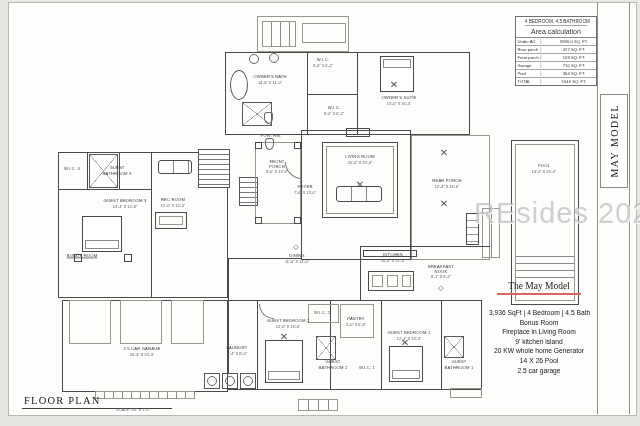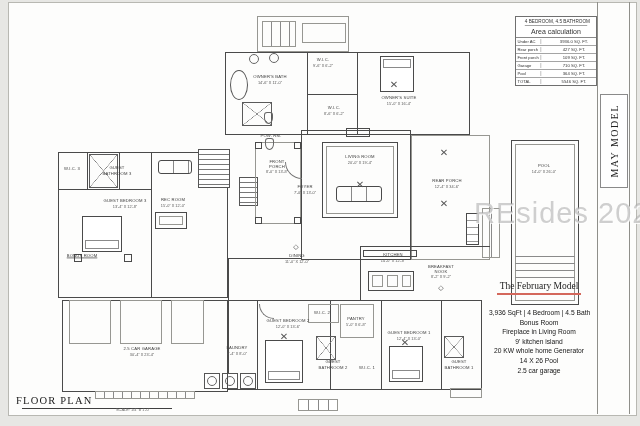--- a/index.html
+++ b/index.html
@@ -50,21 +50,21 @@
   .avalue{flex:1;text-align:center;height:7px;line-height:7px;font-size:6px;
           transform:scale(.7);transform-origin:center;white-space:nowrap}
   #may-box{position:absolute;left:600px;top:94px;width:26px;height:92px;border:1px solid #8a8a8a;
            display:flex;align-items:center;justify-content:center;background:#fff;z-index:8}
   #may-box span{writing-mode:vertical-rl;transform:rotate(180deg);
      font-family:"Liberation Serif",serif;font-size:10px;letter-spacing:1.5px;color:#222}
   #summary{position:absolute;left:489px;top:281px;width:100px;text-align:center;z-index:8}
   #s-title{font-family:"Liberation Serif",serif;font-size:9.5px;color:#222;white-space:nowrap}
   #s-underline{width:84px;height:2px;margin:2px auto 13px auto}
   .sline{font-size:6.7px;line-height:9.6px;color:#151515;white-space:nowrap}
-  #fp-title{position:absolute;left:16px;top:395px;font-family:"Liberation Serif",serif;
+  #fp-title{position:absolute;left:24px;top:395px;font-family:"Liberation Serif",serif;
             font-size:10.5px;letter-spacing:1.2px;color:#1a1a1a;z-index:8}
   #fp-underline{position:absolute;left:22px;top:408px;width:150px;height:1px;background:#3f3f3f;z-index:8}
   #fp-scale{position:absolute;left:116px;top:408px;font-size:6px;transform:scale(.65);
             transform-origin:left top;color:#666;white-space:nowrap;z-index:8}
   #watermark{position:absolute;left:474px;top:197px;font-size:29px;letter-spacing:1px;
              color:rgba(168,168,168,.55);text-shadow:1px 1px 0 rgba(255,255,255,.85);
              z-index:40;white-space:nowrap;pointer-events:none}
 </style>
 </head>
 <body>
@@ -309,21 +309,21 @@
           <div class="avalue">5546 SQ. FT.</div>
         </div>
       </div>
   </div>
 
   <div id="may-box">
     <span>MAY MODEL</span>
   </div>
 
   <div id="summary">
-    <div id="s-title">The February Model</div>
+    <div id="s-title">The May Model</div>
     <div id="s-underline" style="background: rgb(212, 104, 92);"></div>
     <div id="s-lines">
         <div class="sline">3,936 SqFt | 4 Bedroom | 4.5 Bath</div>
         <div class="sline">Bonus Room</div>
         <div class="sline">Fireplace in Living Room</div>
         <div class="sline">9' kitchen island</div>
         <div class="sline">20 KW whole home Generator</div>
         <div class="sline">14 X 26 Pool</div>
         <div class="sline">2.5 car garage</div>
       </div>

